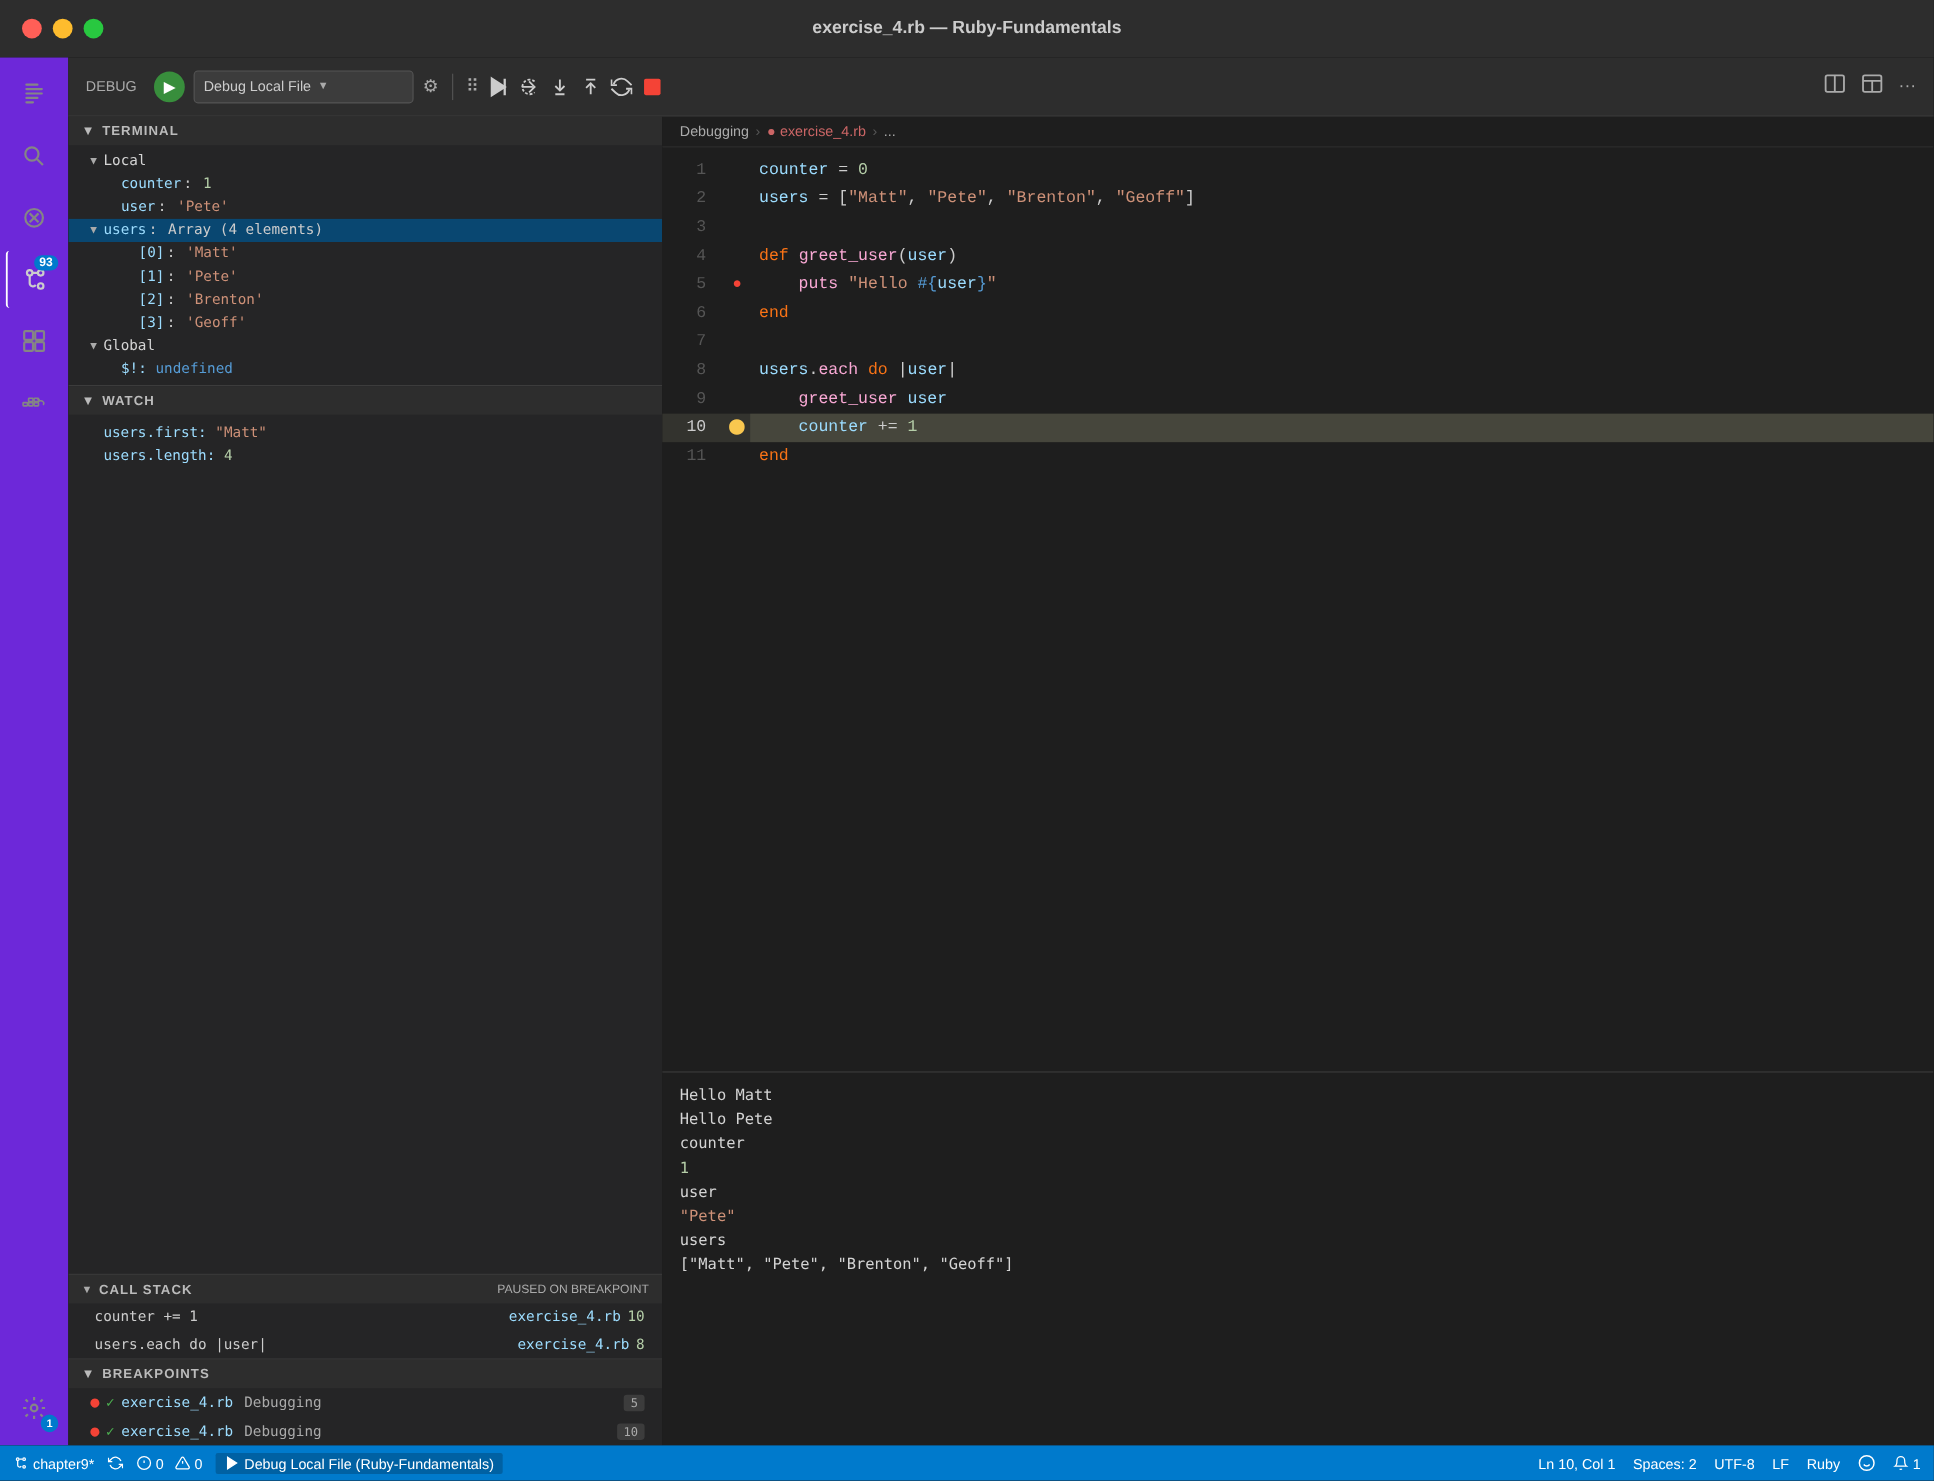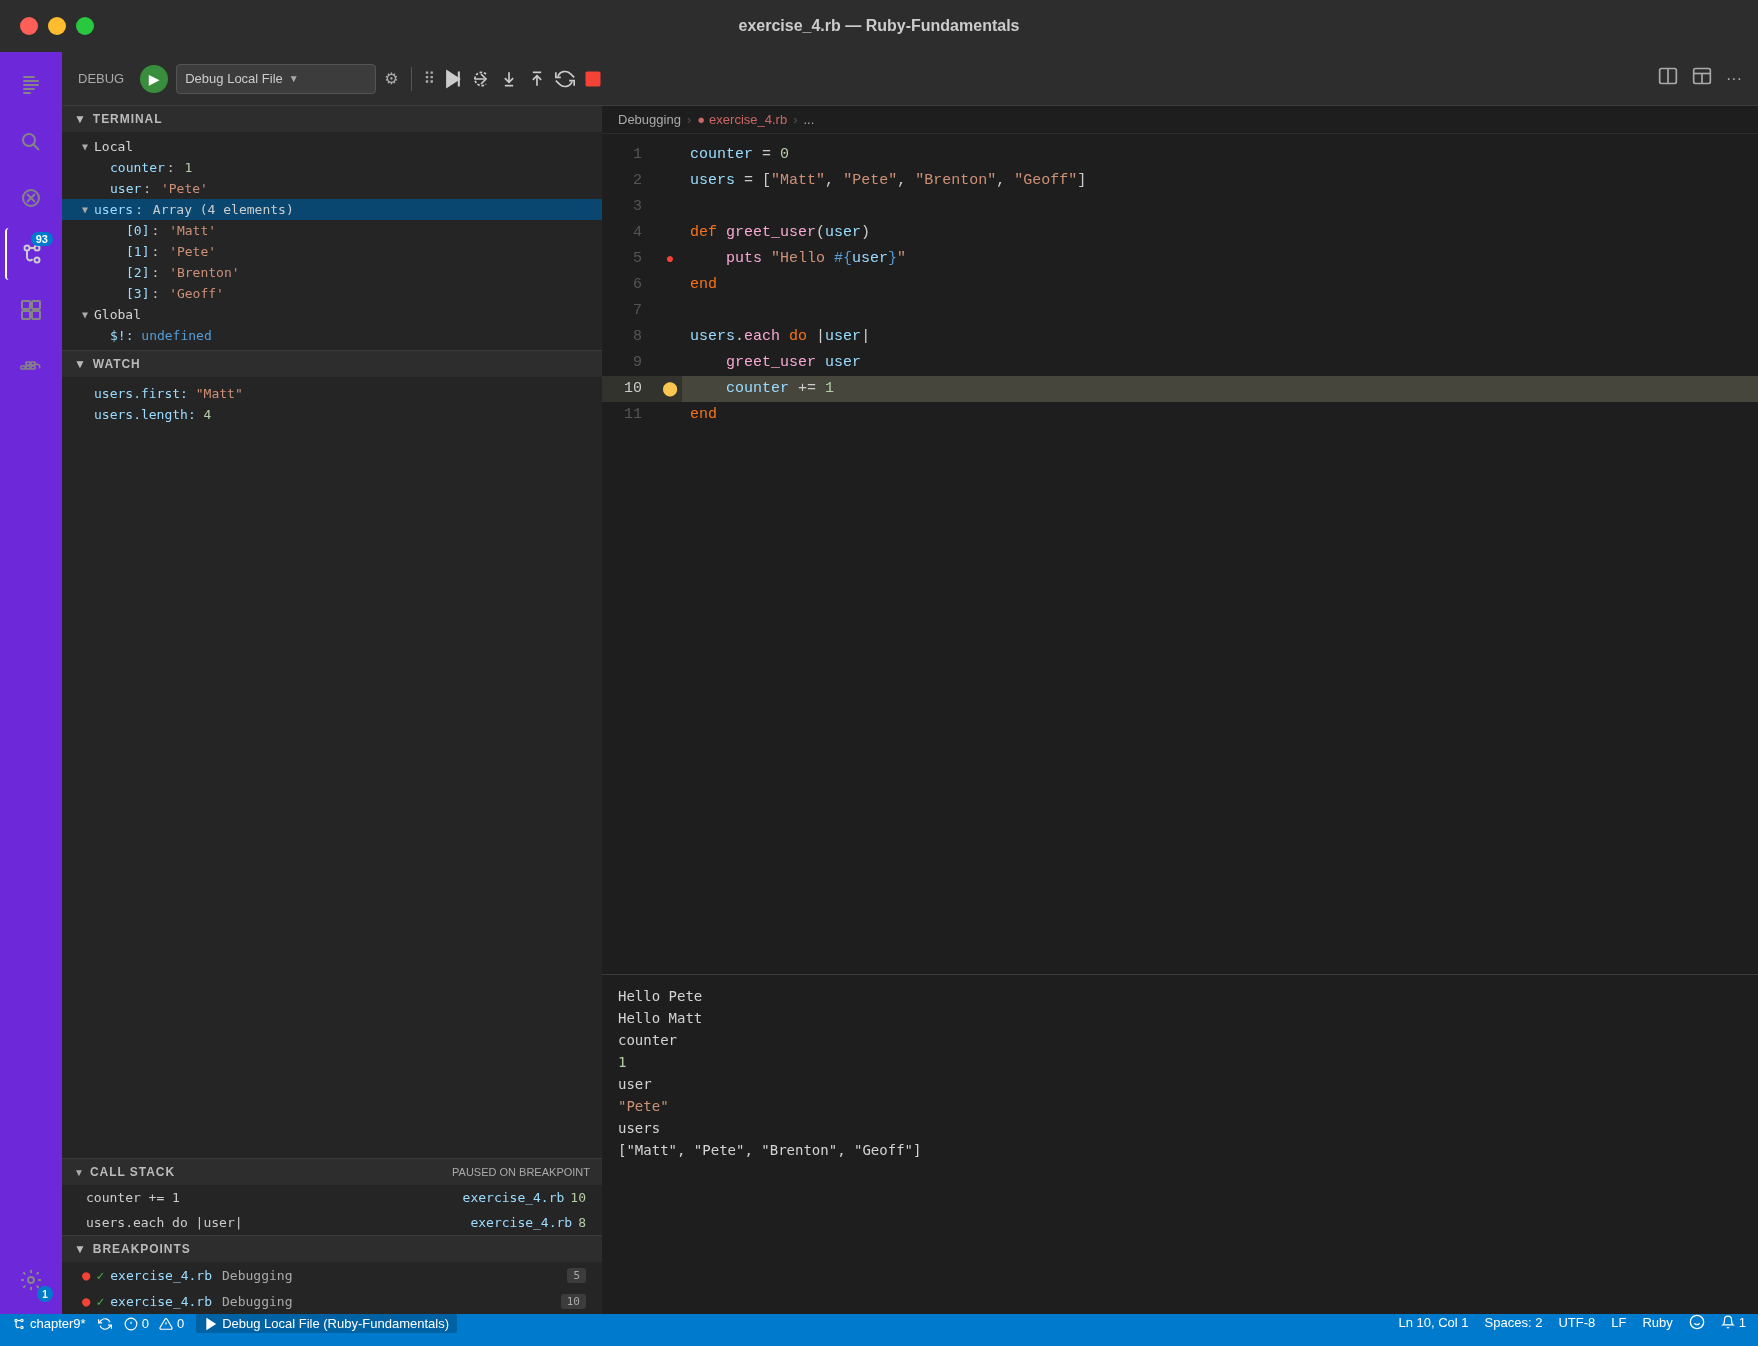--- a/index.html
+++ b/index.html
@@ -121,21 +121,21 @@
     .panel-tabs { display: flex; align-items: center; background: #2d2d2d; border-bottom: 1px solid #3c3c3c; padding: 0 16px; height: 44px; gap: 4px; }
     .panel-tab { padding: 10px 14px; font-size: 13px; color: #aaa; cursor: pointer; border-bottom: 2px solid transparent; }
     .panel-tab.active { color: #ccc; border-bottom: 2px solid #007acc; }
     .panel-tab-actions { margin-left: auto; display: flex; gap: 12px; align-items: center; color: #aaa; font-size: 16px; cursor: pointer; }
     .panel-content { flex: 1; overflow-y: auto; padding: 10px 16px; font-family: 'Menlo', 'Monaco', monospace; font-size: 14px; line-height: 22px; color: #d4d4d4; }
     .console-line { }
     .console-num { color: #b5cea8; }
     .console-str { color: #ce9178; }
 
     
-    .status-bar { height: 32px; background: #007acc; display: flex; align-items: flex-start; padding: 0 12px; font-size: 13px; color: white; gap: 16px; flex-shrink: 0; }
+    .status-bar { height: 32px; background: #007acc; display: flex; align-items: center; padding: 0 12px; font-size: 13px; color: white; gap: 16px; flex-shrink: 0; }
     .status-left { display: flex; align-items: center; gap: 12px; }
     .status-right { margin-left: auto; display: flex; align-items: center; gap: 16px; }
     .status-item { display: flex; align-items: center; gap: 4px; cursor: pointer; }
     .status-debug-label { background: rgba(0,0,0,0.2); padding: 2px 8px; border-radius: 2px; }
   </style>
 </head>
 <body>
 
 <div class="titlebar">
   <div class="titlebar-buttons">
@@ -483,22 +483,22 @@
           <div class="code-line">
             <span class="line-num">11</span>
             <span class="line-gutter"></span>
             <span class="line-content"><span class="kw">end</span></span>
           </div>
 
         </div>
 
         <div class="panel-container">
           <div class="panel-content">
+            <div class="console-line">Hello Matt</div>
             <div class="console-line">Hello Pete</div>
-            <div class="console-line">Hello Matt</div>
             <div class="console-line">counter</div>
             <div class="console-line"><span class="console-num">1</span></div>
             <div class="console-line">user</div>
             <div class="console-line"><span class="console-str">"Pete"</span></div>
             <div class="console-line">users</div>
             <div class="console-line">["Matt", "Pete", "Brenton", "Geoff"]</div>
           </div>
         </div>
 
       </div>

